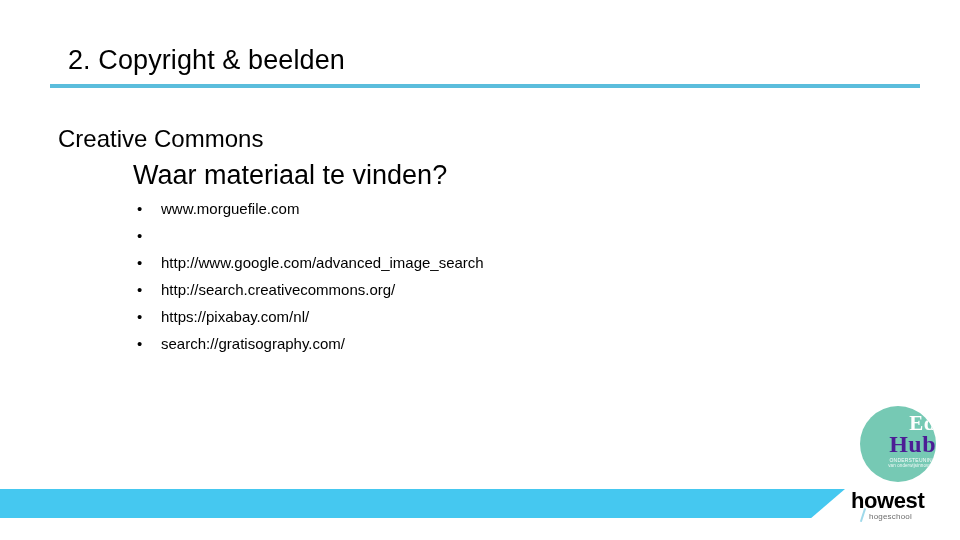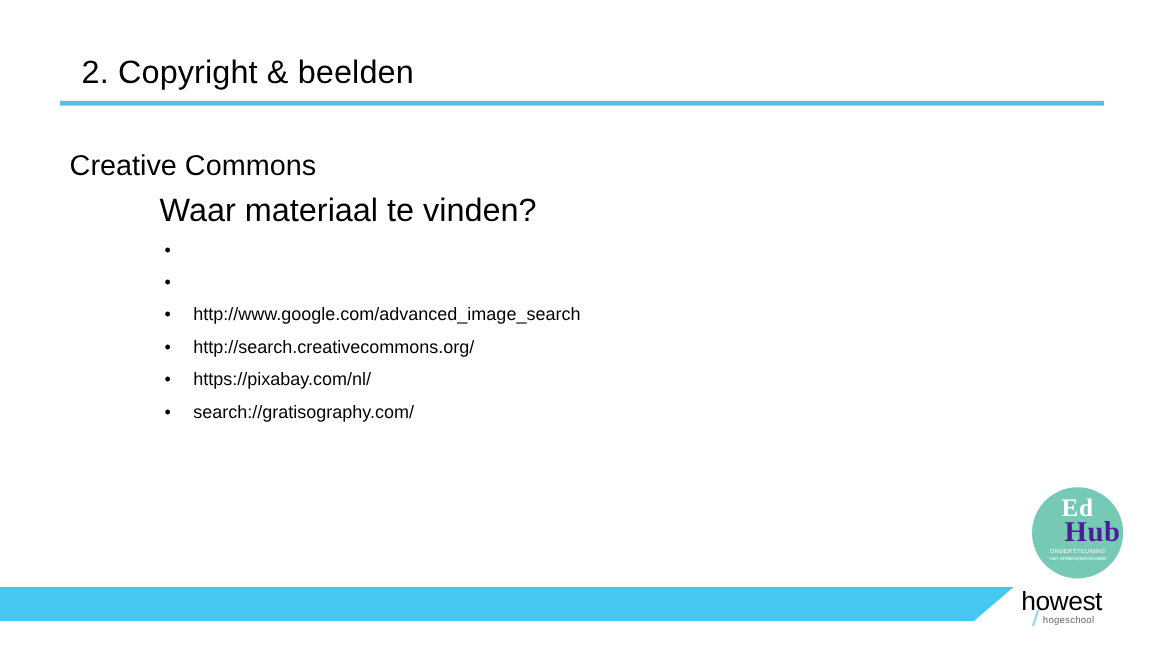--- a/index.html
+++ b/index.html
@@ -100,21 +100,21 @@
 
   
   .edhub-logo {
     position: absolute;
     left: 860px;
     top: 406px;
     width: 76px;
     height: 76px;
     border-radius: 50%;
     background: #76C9B4;
-    text-align: center;
+    text-align: right;
     overflow: hidden;
   }
   .edhub-ed {
     margin-top: 7px;
     font-family: "Liberation Serif", serif;
     font-weight: bold;
     font-size: 21px;
     line-height: 20px;
     color: #ffffff;
     letter-spacing: 0.5px;
@@ -151,21 +151,21 @@
     top: 489px;
     width: 100px;
     height: 38px;
   }
   .howest-word {
     position: absolute;
     left: 0;
     top: 0;
     font-size: 22px;
     line-height: 24px;
-    font-weight: normal;
+    font-weight: bold;
     color: #000000;
     letter-spacing: -0.4px;
     text-align: right;
   }
   .howest-sub {
     position: absolute;
     left: 18px;
     top: 23px;
     font-size: 8px;
     line-height: 10px;
@@ -191,20 +191,21 @@
 
   <div class="title-rule"></div>
 
   <div class="level-1">Creative Commons</div>
 
   <div class="level-2">Waar materiaal te vinden?</div>
 
   <ul class="bullet-list">
     <li class="bullet-item">
       <span class="bullet-dot">•</span>
+      <span>www.morguefile.com</span>
     </li>
     <li class="bullet-item">
       <span class="bullet-dot">•</span>
     </li>
     <li class="bullet-item">
       <span class="bullet-dot">•</span>
       <span>http://www.google.com/advanced_image_search</span>
     </li>
     <li class="bullet-item">
       <span class="bullet-dot">•</span>

